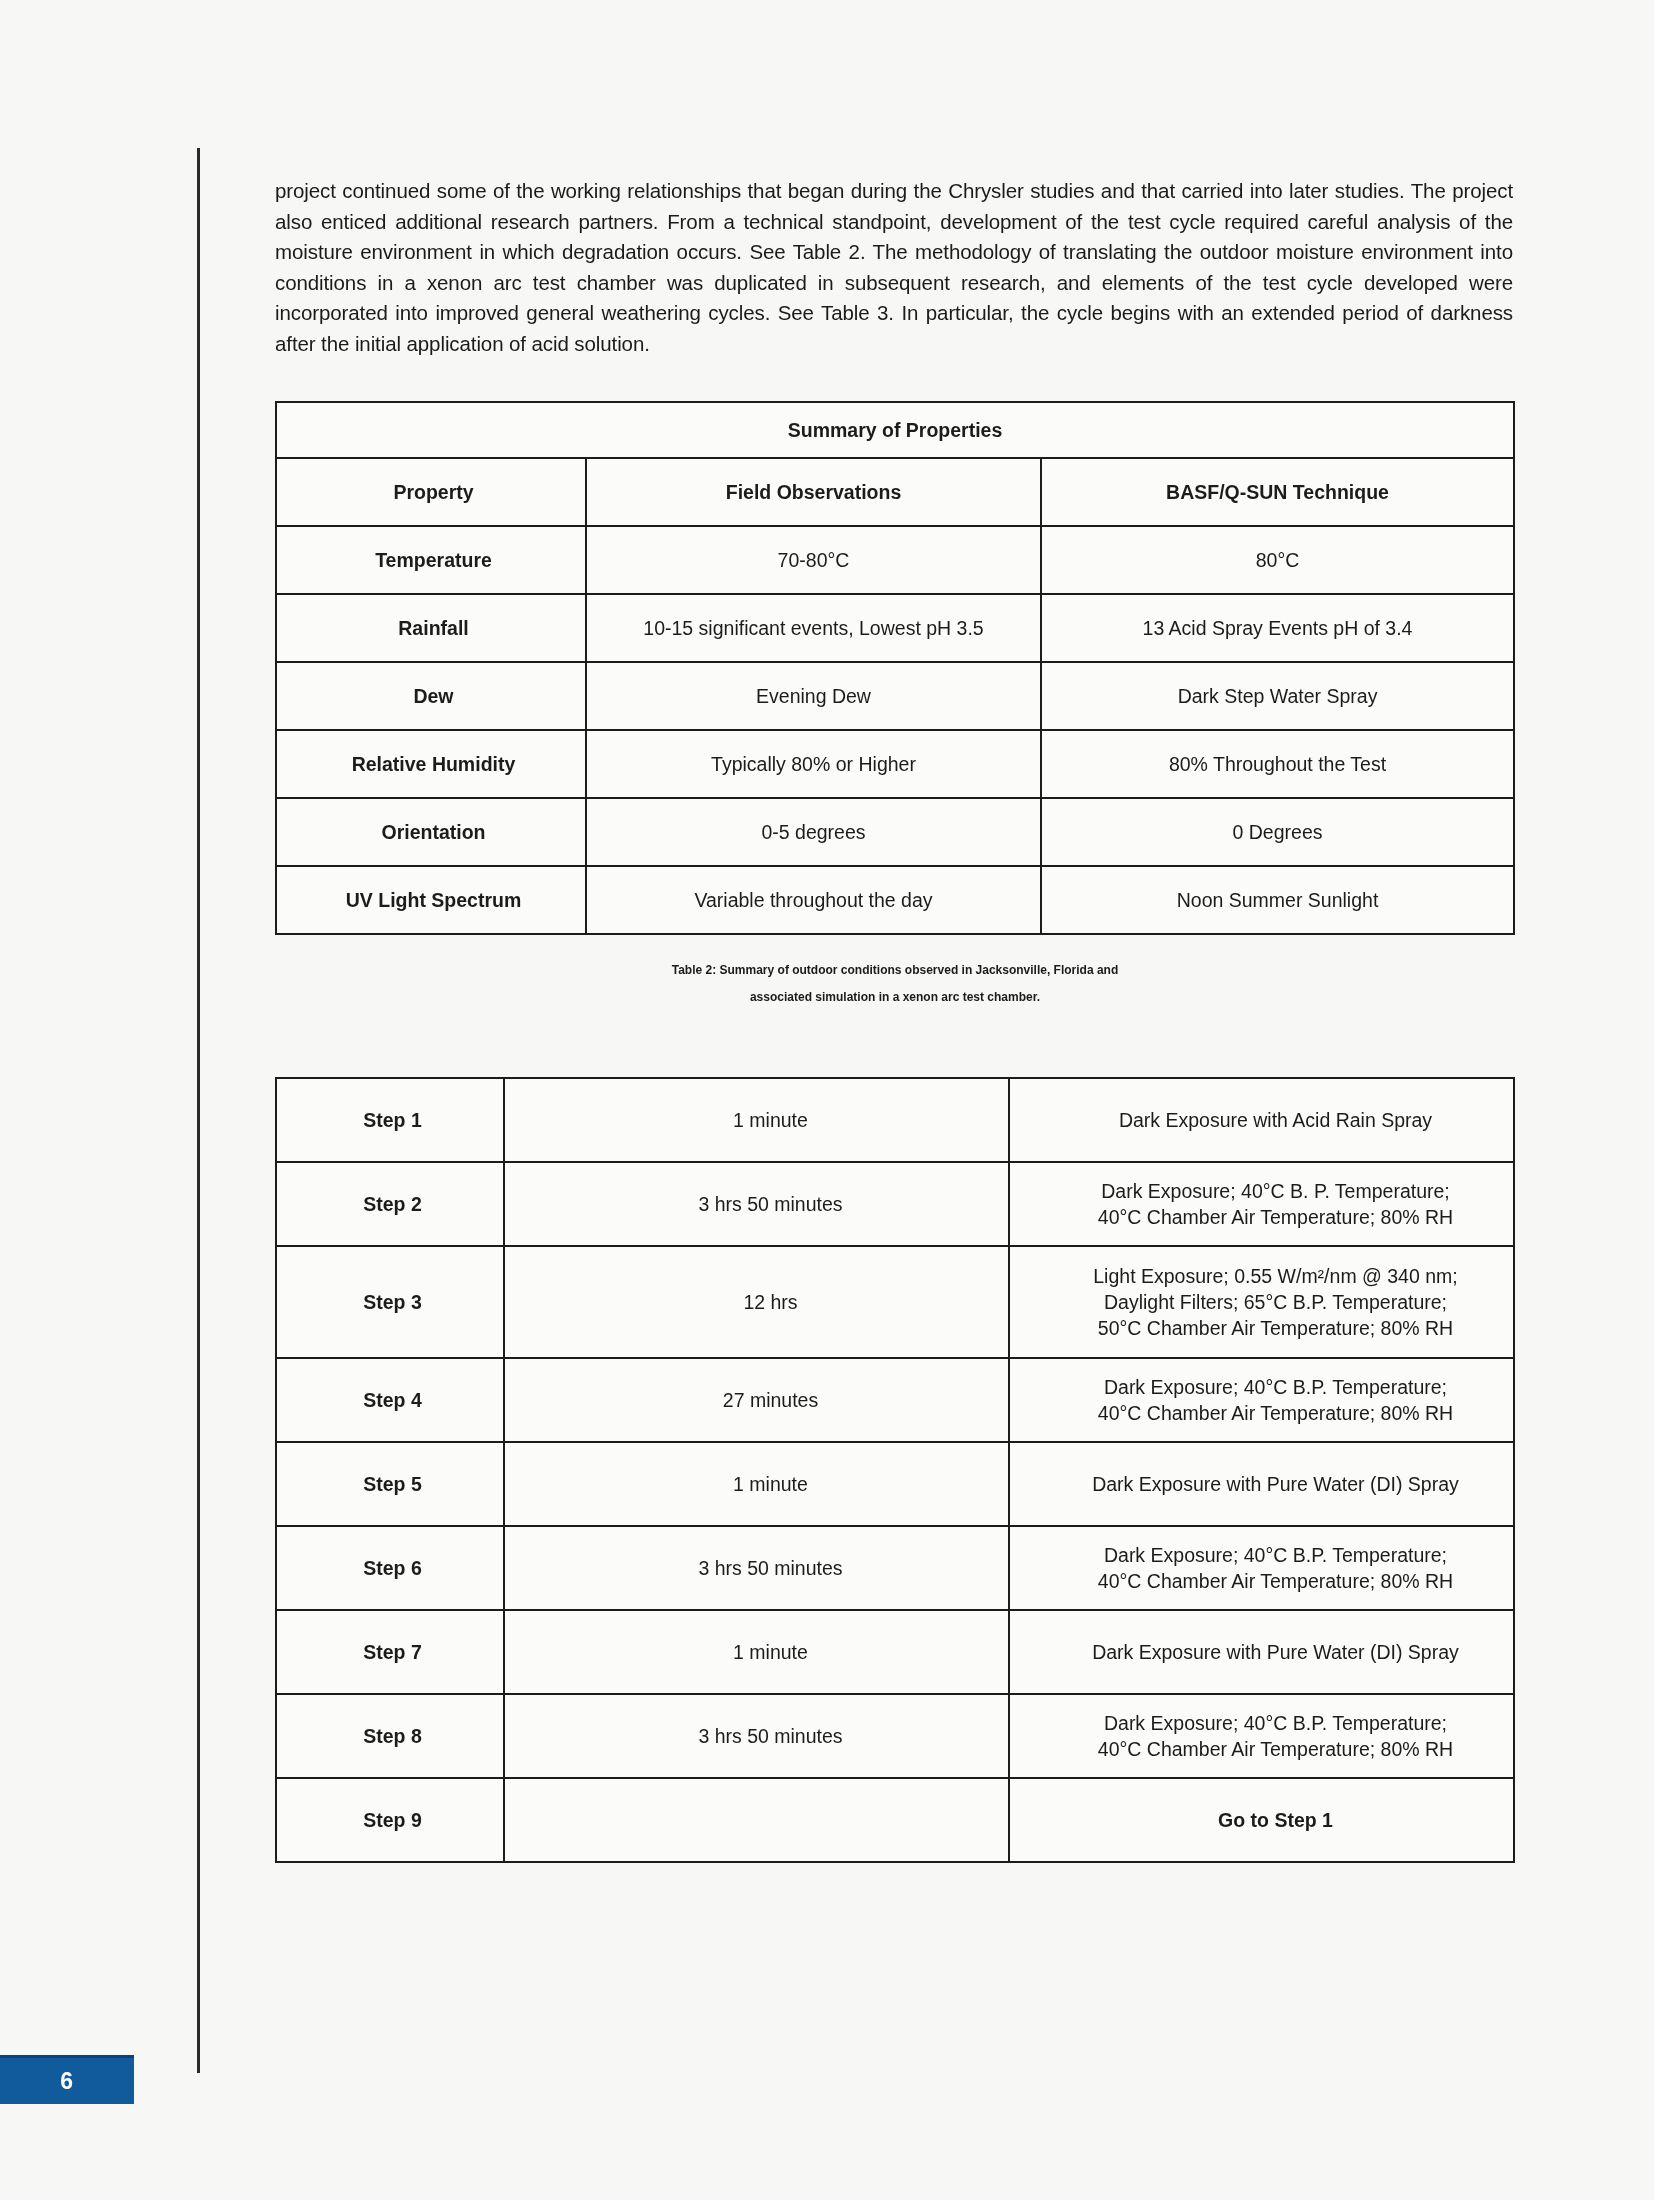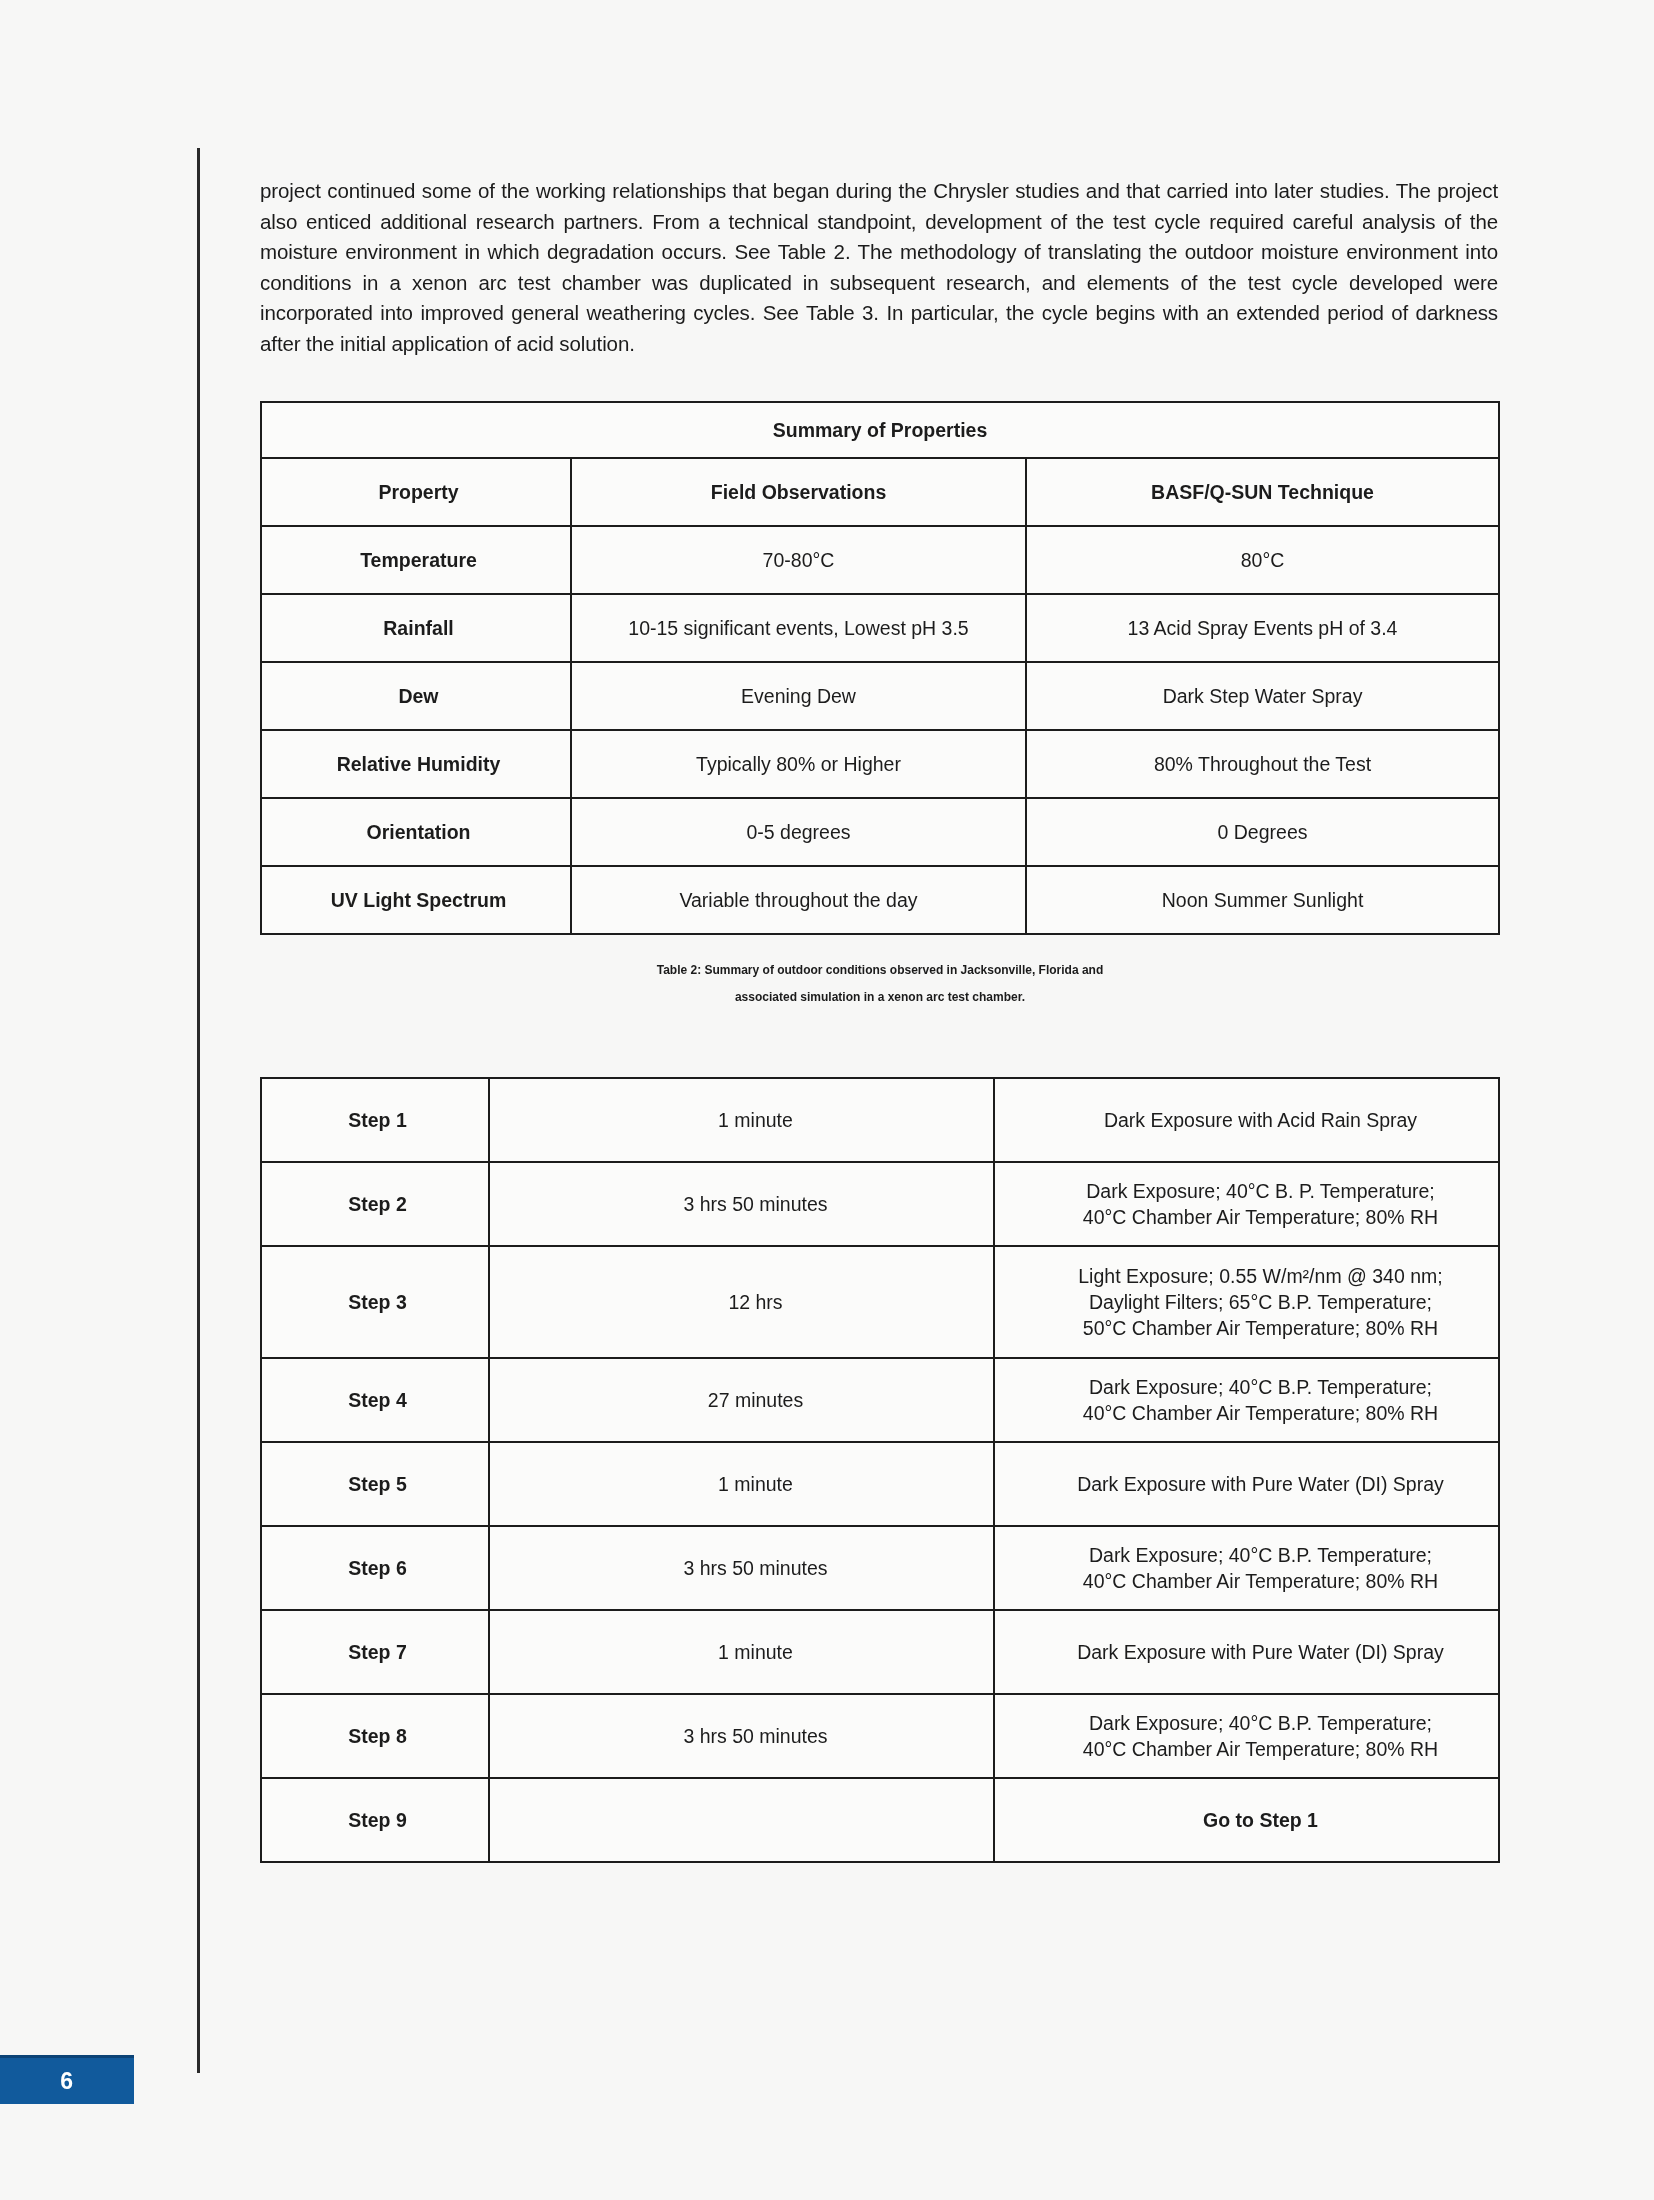--- a/index.html
+++ b/index.html
@@ -28,21 +28,21 @@
     position: absolute;
     left: 197px;
     top: 148px;
     width: 3px;
     height: 1925px;
     background: #2a2a2a;
   }
 
   .content {
     position: absolute;
-    left: 260px;
+    left: 275px;
     top: 176px;
     width: 1240px;
   }
 
   
   .body-text {
     font-size: 20.5px;
     line-height: 30.5px;
     color: #1b1b1b;
     text-align: justify;

